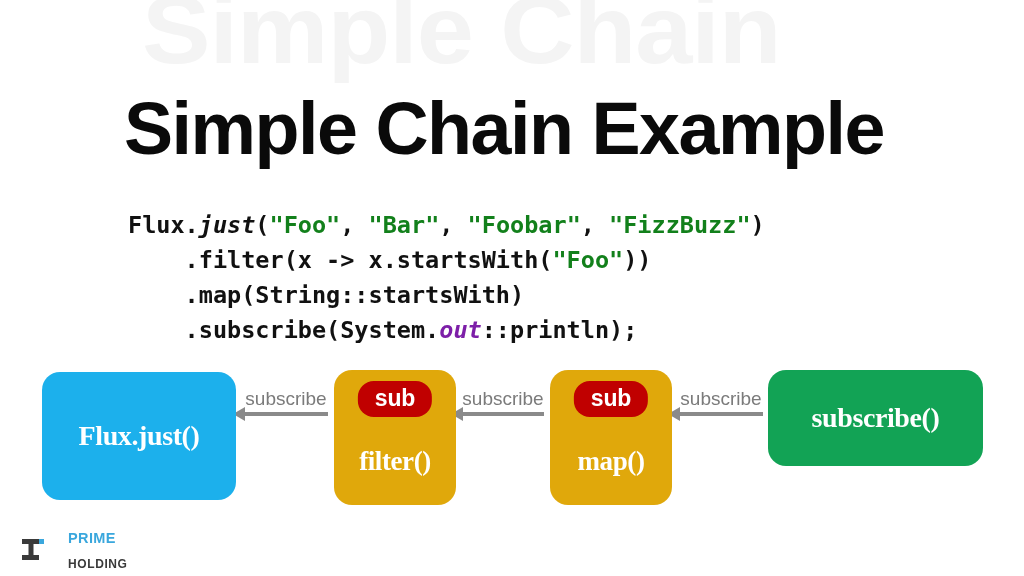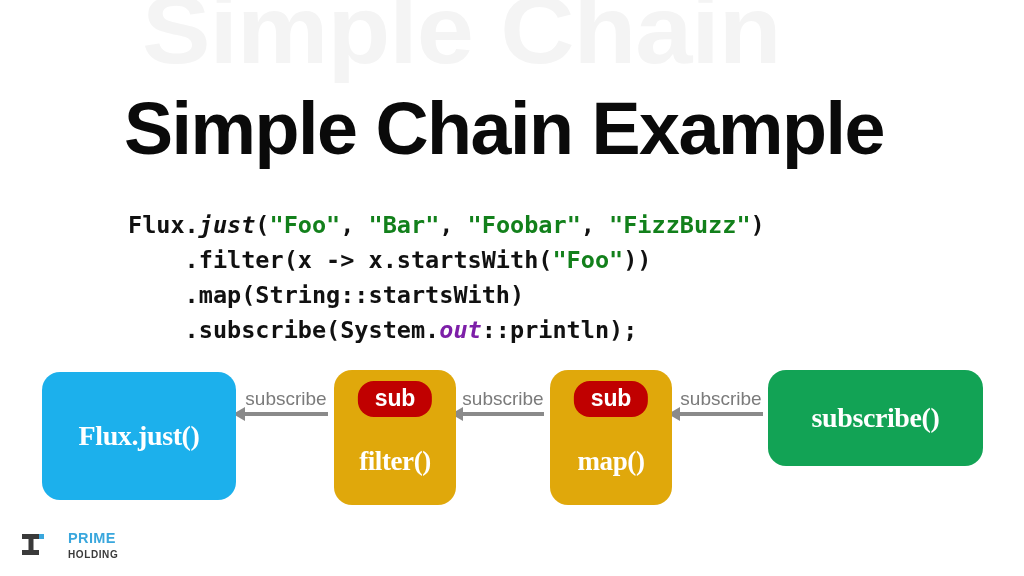--- a/index.html
+++ b/index.html
@@ -167,23 +167,23 @@
     color: #3aa7dd;
     font-family: "Liberation Sans", sans-serif;
     font-weight: 700;
     font-size: 14.5px;
     letter-spacing: 0.4px;
   }
   .logo-holding {
     color: #3a3a3a;
     font-family: "Liberation Sans", sans-serif;
     font-weight: 700;
-    font-size: 10px;
+    font-size: 12px;
     letter-spacing: 0.6px;
-    margin-top: 4px;
+    margin-top: 12px;
   }
 </style>
 </head>
 <body>
 
 <div id="slide">
 
   <div class="ghost-title">Simple Chain</div>
 
   <h1 class="slide-title">Simple Chain Example</h1>

